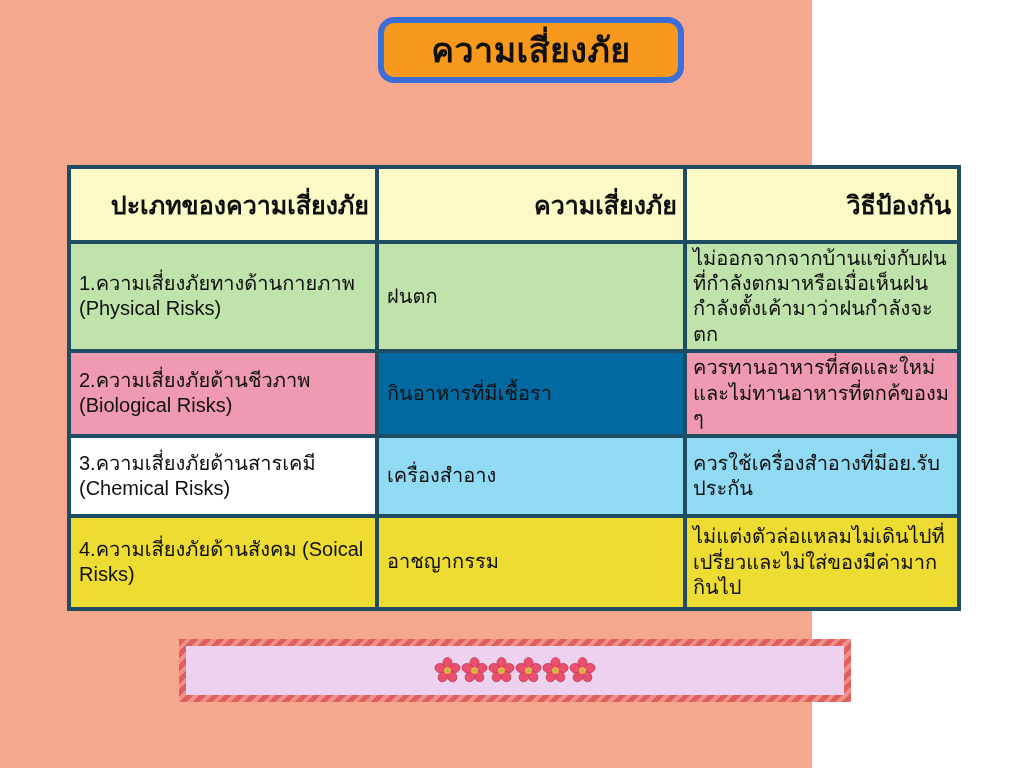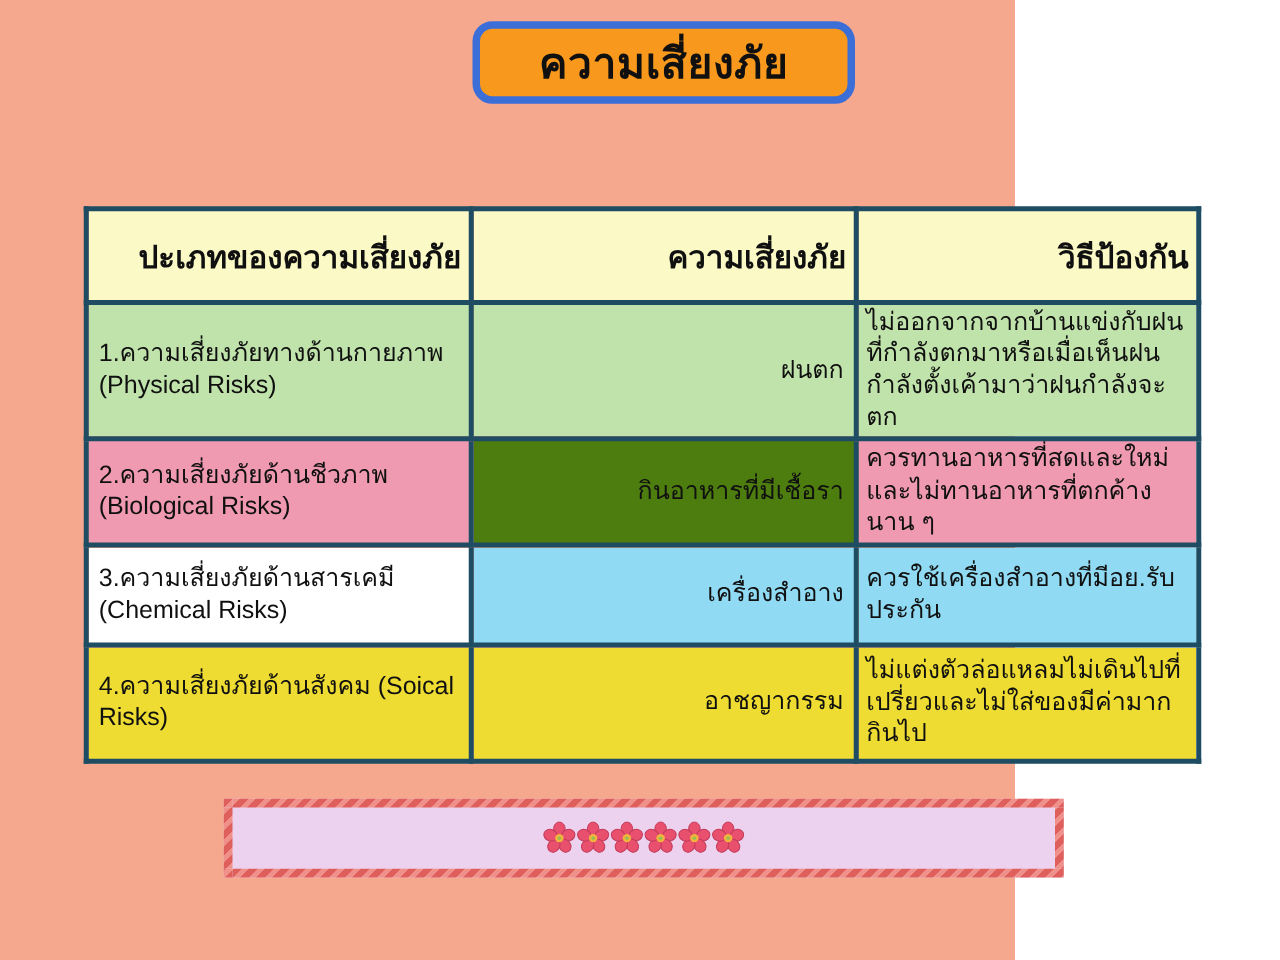--- a/index.html
+++ b/index.html
@@ -55,21 +55,21 @@
     font-weight: bold;
     text-align: right;
     padding: 4px 6px;
   }
   .risk-table td {
     font-size: 20px;
     line-height: 1.26;
     padding: 3px 8px;
   }
   .risk-table td.cell-type { text-align: left; }
-  .risk-table td.cell-risk { text-align: right; }
+  .risk-table td.cell-risk { text-align: left; }
   .risk-table td.cell-prevention { text-align: left; padding: 2px 6px; }
   tr.hrow  { height: 75px; }
   tr.r0 { height: 105px; }
   tr.r1 { height: 85px; }
   tr.r2 { height: 80px; }
   tr.r3 { height: 93px; }
   .footer-box {
     position: absolute;
     left: 179px;
     top: 639px;
@@ -131,22 +131,22 @@
       </tr>
     </thead>
     <tbody>
       <tr class="r0">
         <td class="cell-type" style="background: rgb(192, 227, 171);">1.ความเสี่ยงภัยทางด้านกายภาพ (Physical Risks)</td>
         <td class="cell-risk" style="background: rgb(192, 227, 171);">ฝนตก</td>
         <td class="cell-prevention" style="background: rgb(192, 227, 171);">ไม่ออกจากจากบ้านแข่งกับฝนที่​กำลังตกมาหรือเมื่อเห็นฝนกำลัง​ตั้งเค้ามาว่าฝนกำลังจะตก</td>
       </tr>
       <tr class="r1">
         <td class="cell-type" style="background: rgb(239, 154, 177);">2.ความเสี่ยงภัยด้านชีวภาพ (Biological Risks)</td>
-        <td class="cell-risk" style="background: #4d7c0f;">กินอาหารที่มีเชื้อรา</td>
-        <td class="cell-prevention" style="background: rgb(239, 154, 177);">ควรทานอาหารที่สดและใหม่และ​ไม่ทานอาหารที่ตกค้างนาน ๆ</td>
+        <td class="cell-risk" style="background: #0369a1;">กินอาหารที่มีเชื้อรา</td>
+        <td class="cell-prevention" style="background: rgb(239, 154, 177);">ควรทานอาหารที่สดและใหม่และ​ไม่ทานอาหารที่ตกค้ของม ๆ</td>
       </tr>
       <tr class="r2">
         <td class="cell-type" style="background: #ffffff;">3.ความเสี่ยงภัยด้านสารเคมี (Chemical Risks)</td>
         <td class="cell-risk" style="background: rgb(144, 218, 243);">เครื่องสำอาง</td>
         <td class="cell-prevention" style="background: rgb(144, 218, 243);">ควรใช้เครื่องสำอางที่มีอย.รับ​ประกัน</td>
       </tr>
       <tr class="r3">
         <td class="cell-type" style="background: rgb(238, 220, 51);">4.ความเสี่ยงภัยด้านสังคม (Soical Risks)</td>
         <td class="cell-risk" style="background: rgb(238, 220, 51); font-family: Liberation Mono, monospace;">อาชญากรรม</td>
         <td class="cell-prevention" style="background: rgb(238, 220, 51);">ไม่แต่งตัวล่อแหลมไม่เดินไป​ที่เปรี่ยวและไม่ใส่ของมีค่ามากกิน​ไป</td>

